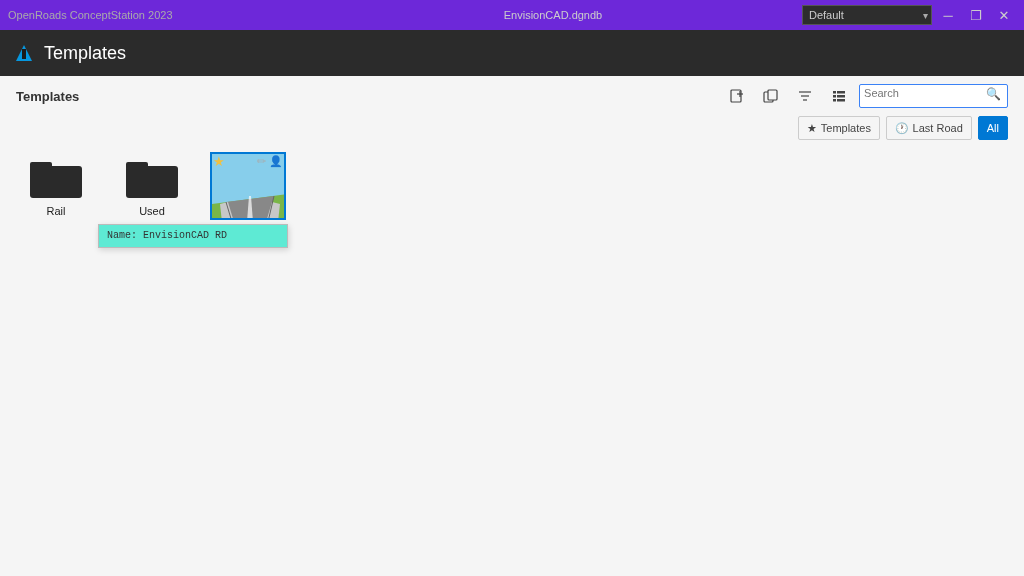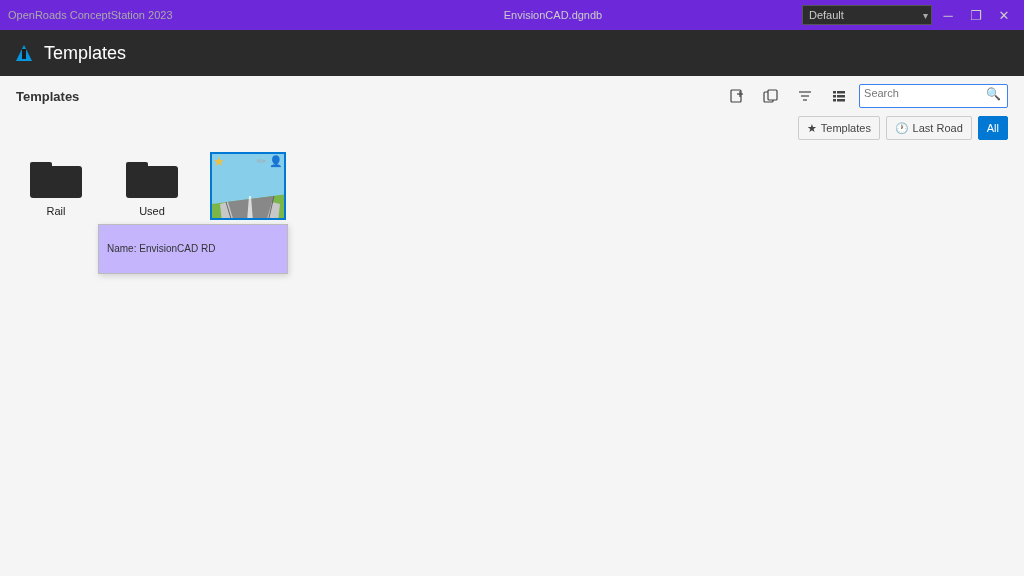--- a/index.html
+++ b/index.html
@@ -257,29 +257,30 @@
       font-size: 10px;
       color: #222;
       text-align: center;
     }
 
     
     .tooltip-box {
       position: absolute;
       top: 72px;
       left: -110px;
-      background: #c4b5fd;
+      background: #5eead4;
       border: 1px solid #bbb;
-      padding: 16px 8px;
+      padding: 3px 8px;
       font-size: 10px;
       color: #333;
       z-index: 10;
       white-space: nowrap;
       box-shadow: 1px 2px 6px rgba(0,0,0,0.15);
       width: 190px;
+      font-family: Liberation Mono, monospace;
     }
     .tooltip-box p { line-height: 1.6; }
 
     .toolbar-row2 {
       display: flex;
       justify-content: flex-end;
       padding: 0 16px 4px 16px;
       gap: 6px;
     }
   </style>

